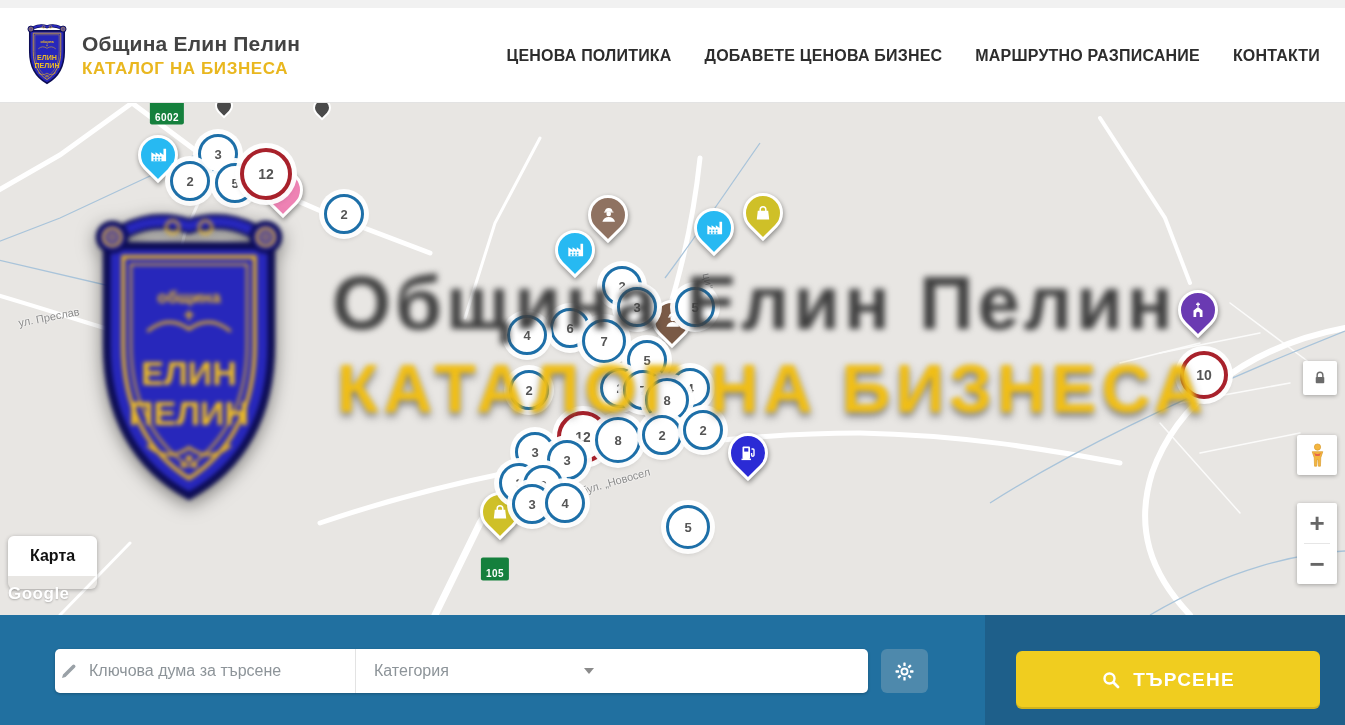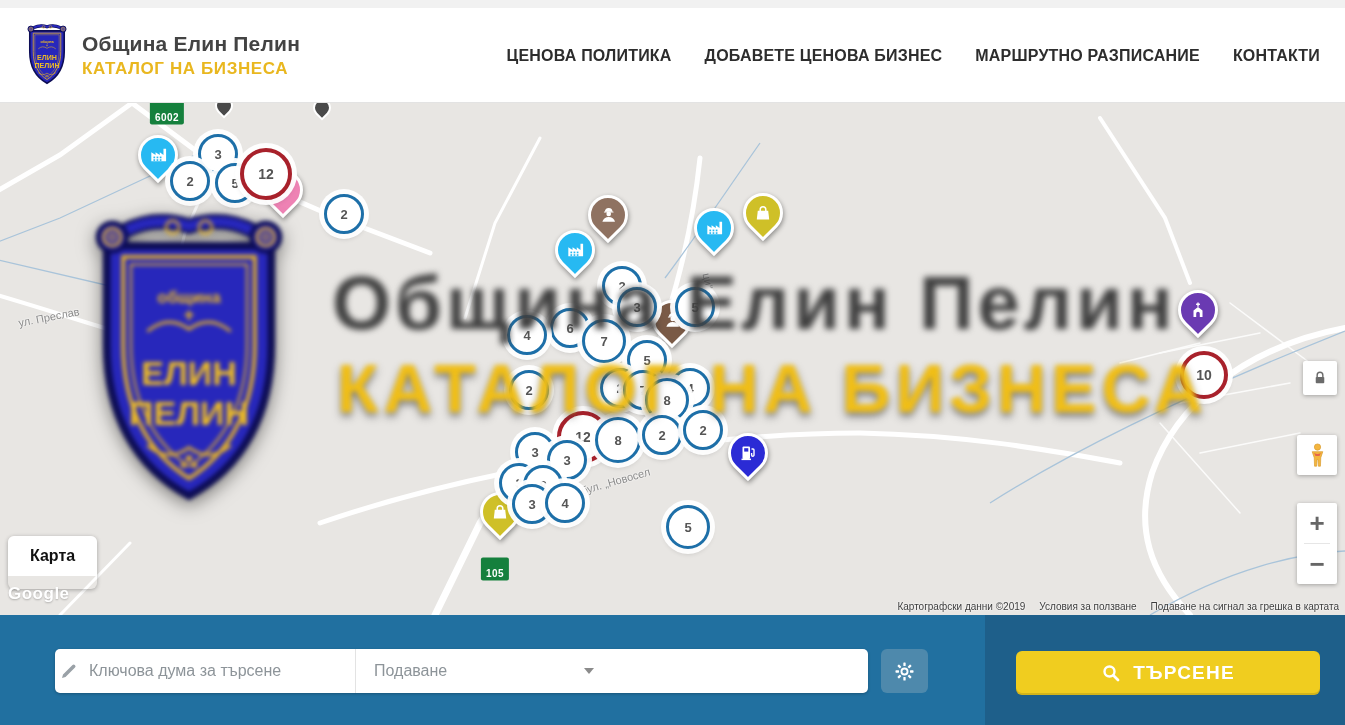--- a/index.html
+++ b/index.html
@@ -96,21 +96,21 @@
   .f-select { border-left:1px solid #e3e3e3; cursor:pointer; }
   .f-category { width:255px; }
   .f-location { width:258px; }
   .f-select .val { font-size:16px; color:#8d9499; padding-left:18px; }
   .caret { position:absolute; right:16px; top:19px; width:0; height:0;
     border-left:5px solid transparent; border-right:5px solid transparent;
     border-top:6px solid #8b8b8b; }
   .gear-btn { position:absolute; left:881px; top:34px; width:47px; height:44px;
     background:#4e89ac; border:none; border-radius:6px; display:flex; align-items:center;
     justify-content:center; cursor:pointer; }
-  .search-btn { position:absolute; left:1016px; top:36px; width:304px; height:44px;
+  .search-btn { position:absolute; left:1016px; top:36px; width:304px; height:58px;
     background:#f0cd1f; border:none; border-radius:6px; display:flex; align-items:center;
     justify-content:center; gap:12px; cursor:pointer;
     box-shadow:inset 0 -2px 0 rgba(0,0,0,.12); }
   .search-btn span { color:#fff; font-size:19px; font-weight:bold; letter-spacing:1.2px; }
 </style>
 </head>
 <body>
 
 <svg width="0" height="0" style="position:absolute">
   <defs>
@@ -322,25 +322,20 @@
         <use href="#emblem"></use>
       </svg>
   </div>
   <div class="wm wm-line1">Община Елин Пелин</div>
   <div class="wm wm-line2">КАТАЛОГ НА БИЗНЕСА</div>
 
   <div class="maptype">
     <div class="sel">Карта</div>
   </div>
   <div class="google-logo">Google</div>
-  <div class="attribution">
-    <span>Картографски данни ©2019</span>
-    <a>Условия за ползване</a>
-    <a>Подаване на сигнал за грешка в картата</a>
-  </div>
   <div class="sq-btn btn-lock">
     <svg viewBox="0 0 18 18" width="16" height="16">
       <path fill="none" stroke="#6b6b6b" stroke-width="1.6" d="M5.8 8 V5.8 a3.2 3.2 0 0 1 6.4 0 V8"></path>
       <rect x="4.2" y="7.8" width="9.6" height="7" rx="1" fill="#6b6b6b"></rect>
     </svg>
   </div>
   <div class="sq-btn btn-pegman">
     <svg viewBox="0 0 24 24" width="27" height="27">
       <g fill="#f4b63f" stroke="#d89a2d" stroke-width=".6">
         <circle cx="12" cy="4.5" r="2.8"></circle>
@@ -359,21 +354,21 @@
 <div class="searchbar">
   <div class="right-panel"></div>
   <div class="fields">
     <div class="field f-keyword">
       <svg viewBox="0 0 20 20" width="20" height="20" fill="#9aa1a7">
         <path d="M3 17 L4 13.5 L13.5 4 a1.6 1.6 0 0 1 2.3 0 l.2 .2 a1.6 1.6 0 0 1 0 2.3 L6.5 16 Z"></path>
       </svg>
       <input type="text" placeholder="Ключова дума за търсене" style="">
     </div>
     <div class="field f-select f-category">
-      <span class="val">Подаване</span>
+      <span class="val">Категория</span>
       <span class="caret"></span>
     </div>
   </div>
   <button class="gear-btn">
     <svg viewBox="0 0 20 20" width="21" height="21" fill="#fff">
       <path d="M10 6.2 a3.8 3.8 0 1 0 0 7.6 a3.8 3.8 0 0 0 0 -7.6 Z M10 8 a2 2 0 1 1 0 4 a2 2 0 0 1 0 -4 Z" fill-rule="evenodd"></path>
       <g>
         <rect x="8.9" y="1.4" width="2.2" height="3.4" rx=".6"></rect>
         <rect x="8.9" y="15.2" width="2.2" height="3.4" rx=".6"></rect>
         <rect x="1.4" y="8.9" width="3.4" height="2.2" rx=".6"></rect>

